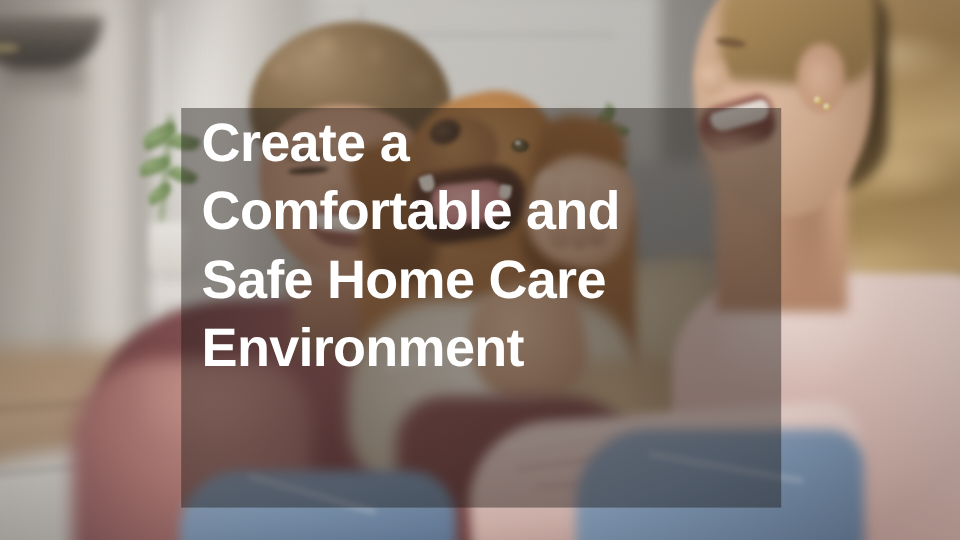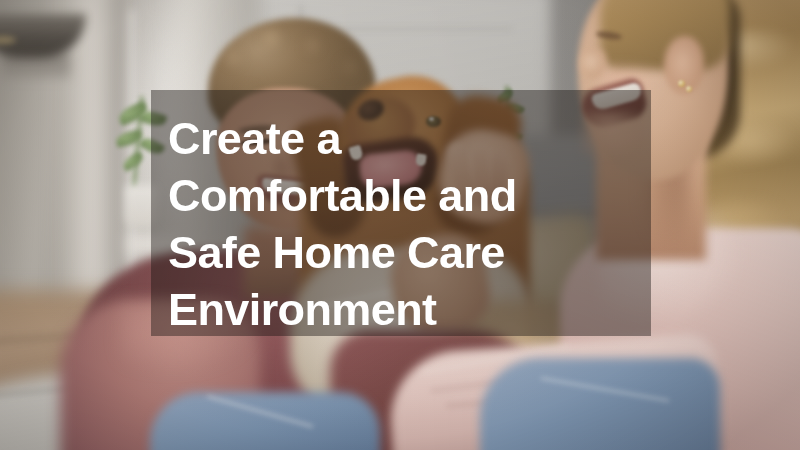--- a/index.html
+++ b/index.html
@@ -693,24 +693,24 @@
     background: linear-gradient(120deg, rgba(255,228,196,0.10) 0%, rgba(130,110,100,0.06) 100%);
     pointer-events: none;
   }
 
   
   .overlay-box {
     position: absolute;
     left: 151px;
     top: 90px;
     width: 500px;
-    height: 246px;
+    height: 333px;
     background: rgba(24, 18, 16, 0.42);
     box-sizing: border-box;
-    padding: 20px 0 0 17px;
+    padding: 0 0 0 17px;
   }
   .headline {
     margin: 0;
     color: #ffffff;
     font-family: "Liberation Sans", sans-serif;
     font-weight: bold;
     font-size: 45px;
     line-height: 57px;
     letter-spacing: -0.6px;
     white-space: pre-line;

